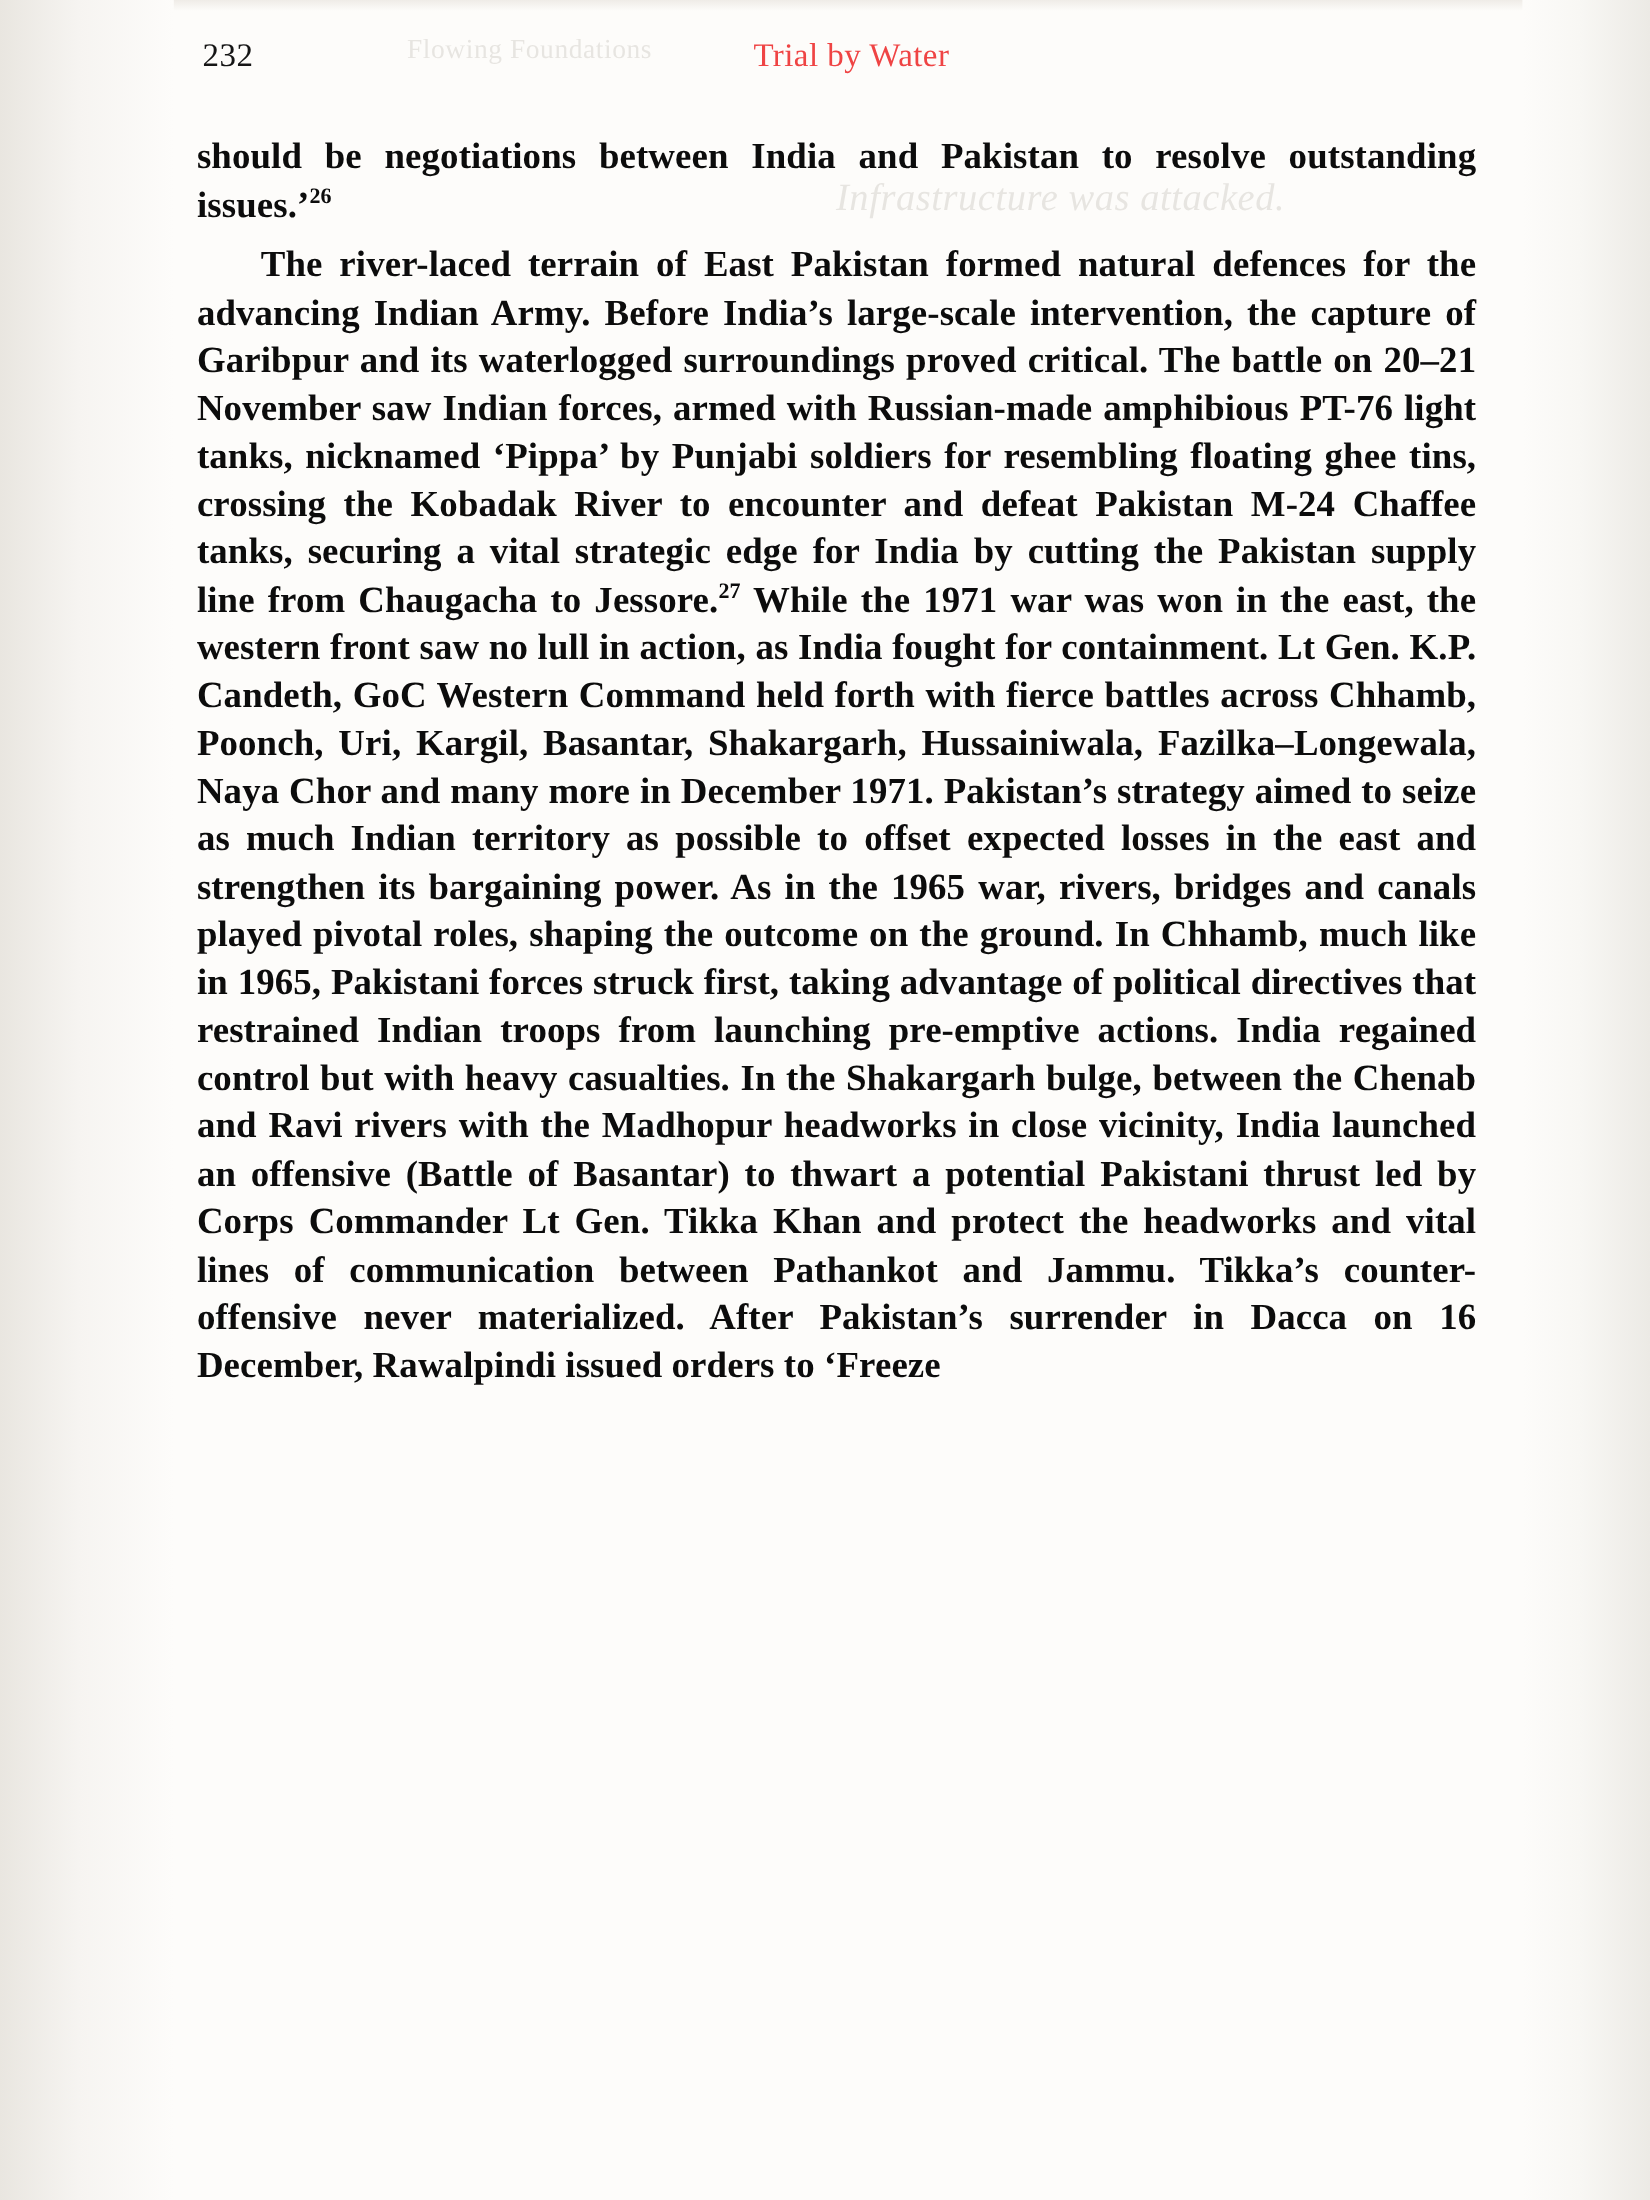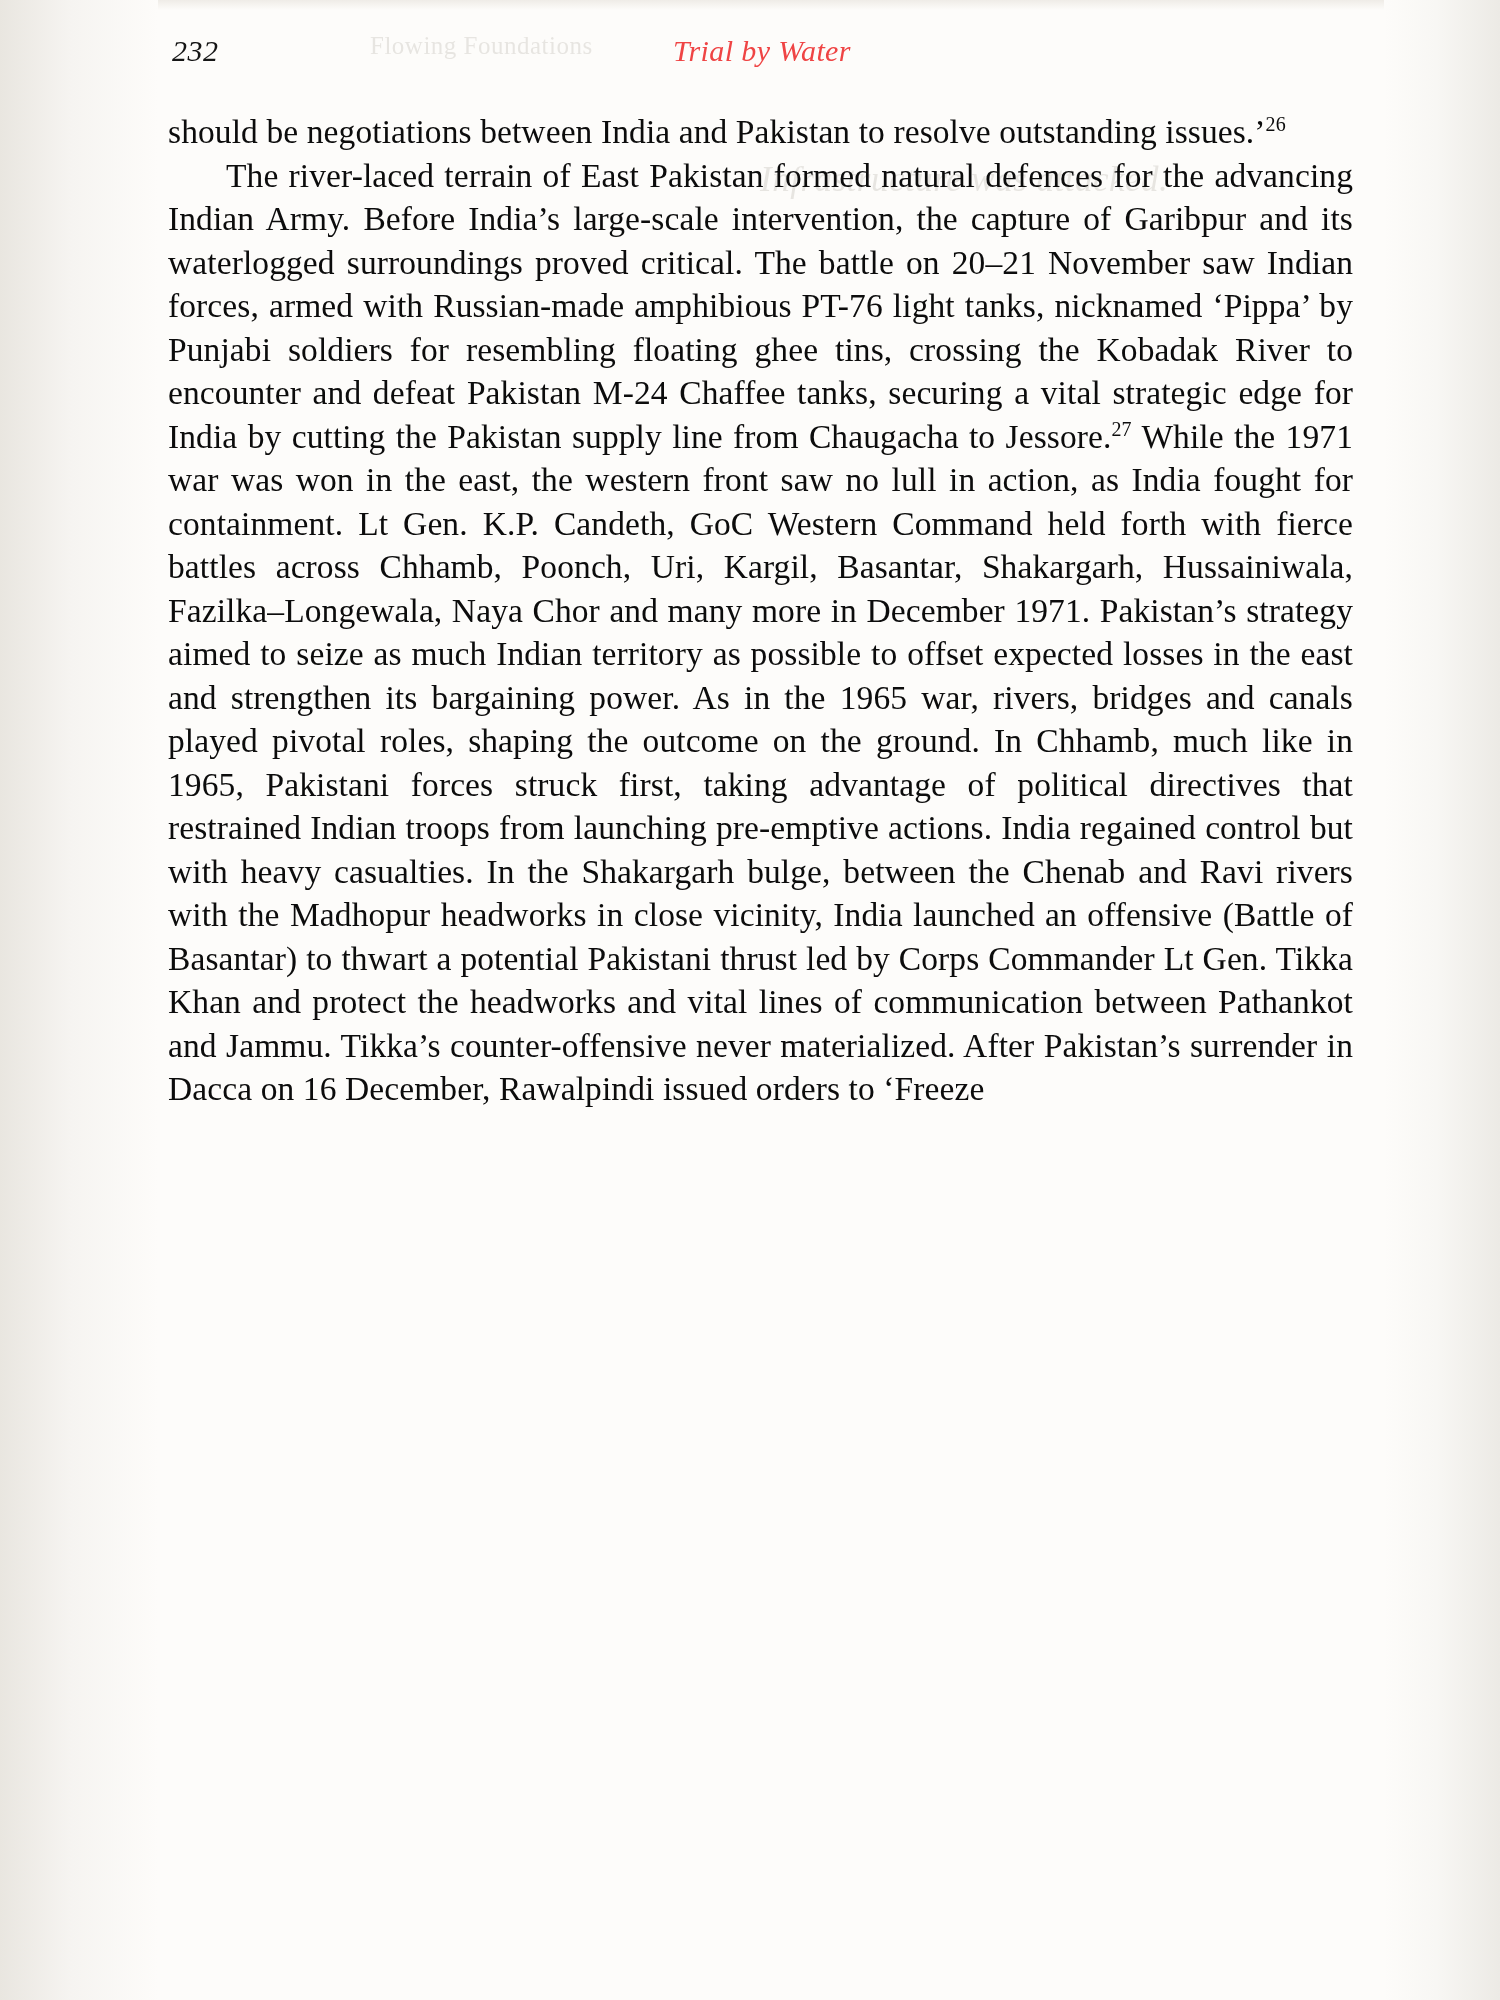--- a/index.html
+++ b/index.html
@@ -75,24 +75,23 @@
     position: absolute;
     left: 0;
     top: 0;
     width: 1500px;
     height: 2000px;
   }
 
   .running-head {
     position: absolute;
     top: 34px;
-    left: 172px;
+    left: 184px;
     width: 1180px;
     height: 40px;
-    font-style: italic;
   }
   .folio {
     position: absolute;
     left: 0;
     top: 0;
     font-size: 30px;
     color: #151515;
     letter-spacing: 0.5px;
   }
   .head-title {
@@ -107,29 +106,30 @@
   }
 
   .body {
     position: absolute;
     left: 168px;
     top: 110px;
     width: 1185px;
   }
 
   .body p {
-    margin: 0;
+    margin: 11px;
     font-size: 33.5px;
     line-height: 43.5px;
     color: #0c0c0c;
     text-align: justify;
     text-justify: inter-word;
     -webkit-hyphens: none;
     hyphens: none;
     letter-spacing: 0.1px;
+    font-weight: bold;
   }
 
   .body p.indent {
     text-indent: 58px;
   }
 
   sup {
     font-size: 20px;
     line-height: 0;
     vertical-align: super;

